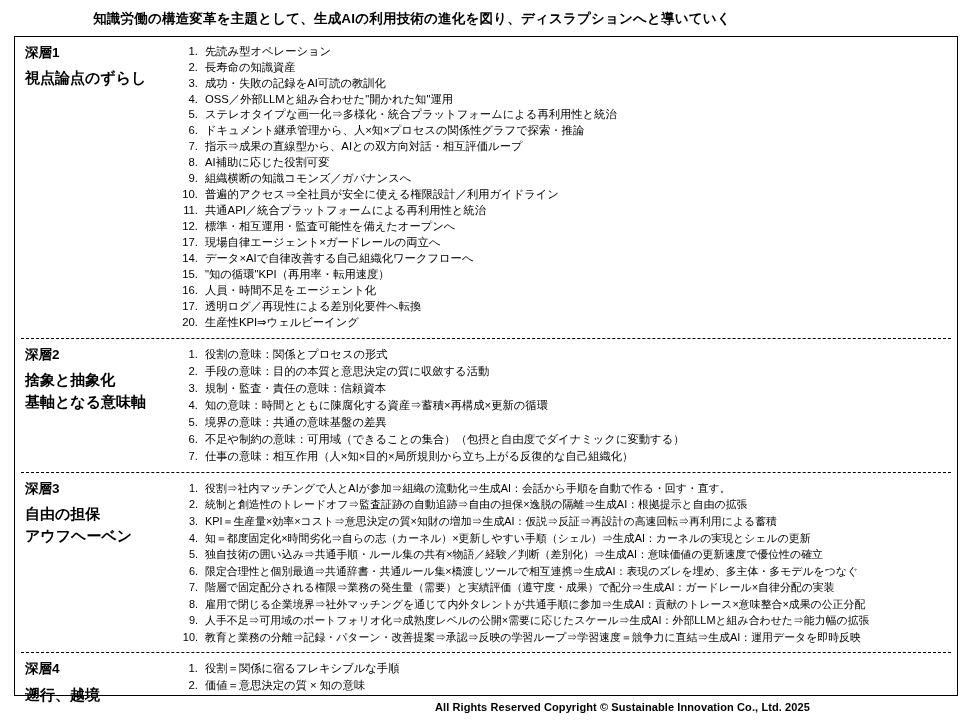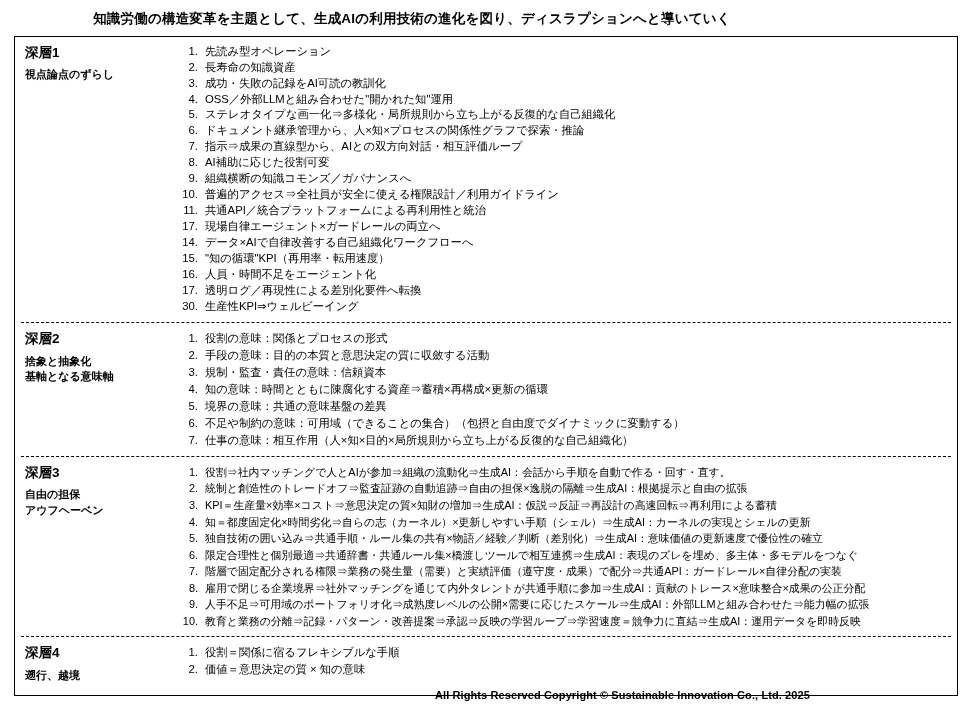--- a/index.html
+++ b/index.html
@@ -54,21 +54,21 @@
     box-sizing: border-box;
     padding-right: 6px;
   }
   .sec-label .depth {
     font-size: 13.5px;
     font-weight: bold;
     line-height: 1.35;
     margin-bottom: 5px;
   }
   .sec-label .sub {
-    font-size: 11px;
+    font-size: 15px;
     font-weight: bold;
     line-height: 1.45;
   }
   .sec-items {
     flex: 1 1 auto;
     box-sizing: border-box;
     padding-left: 6px;
   }
   .item {
     display: flex;
@@ -87,21 +87,21 @@
   .item .txt {
     flex: 1 1 auto;
   }
   .s1 .item { font-size: 11.3px; line-height: 1.415; }
   .s2 .item { font-size: 11.3px; line-height: 1.5; }
   .s3 .item { font-size: 10.9px; line-height: 1.52; }
   .s4 .item { font-size: 11.3px; line-height: 1.5; }
   .footer {
     position: absolute;
     right: 14px;
-    bottom: 24px;
+    bottom: 12px;
     font-size: 11px;
     font-weight: bold;
     letter-spacing: 0.1px;
   }
 </style>
 </head>
 <body>
 
 <div class="page">
 
@@ -126,21 +126,21 @@
         <div class="item">
             <span class="num">3.</span>
             <span class="txt">成功・失敗の記録をAI可読の教訓化</span>
           </div>
         <div class="item">
             <span class="num">4.</span>
             <span class="txt">OSS／外部LLMと組み合わせた"開かれた知"運用</span>
           </div>
         <div class="item">
             <span class="num">5.</span>
-            <span class="txt">ステレオタイプな画一化⇒多様化・局所規則から立ち上がる反復的な自己組織化</span>
+            <span class="txt">ステレオタイプな画一化⇒多様化・統合プラットフォームによる再利用性と統治</span>
           </div>
         <div class="item">
             <span class="num">6.</span>
             <span class="txt">ドキュメント継承管理から、人×知×プロセスの関係性グラフで探索・推論</span>
           </div>
         <div class="item">
             <span class="num">7.</span>
             <span class="txt">指示⇒成果の直線型から、AIとの双方向対話・相互評価ループ</span>
           </div>
         <div class="item">
@@ -153,41 +153,45 @@
           </div>
         <div class="item">
             <span class="num">10.</span>
             <span class="txt">普遍的アクセス⇒全社員が安全に使える権限設計／利用ガイドライン</span>
           </div>
         <div class="item">
             <span class="num">11.</span>
             <span class="txt">共通API／統合プラットフォームによる再利用性と統治</span>
           </div>
         <div class="item">
+            <span class="num">12.</span>
+            <span class="txt">標準・相互運用・監査可能性を備えたオープンへ</span>
+          </div>
+        <div class="item">
             <span class="num">17.</span>
             <span class="txt">現場自律エージェント×ガードレールの両立へ</span>
           </div>
         <div class="item">
             <span class="num">14.</span>
             <span class="txt">データ×AIで自律改善する自己組織化ワークフローへ</span>
           </div>
         <div class="item">
             <span class="num">15.</span>
             <span class="txt">"知の循環"KPI（再用率・転用速度）</span>
           </div>
         <div class="item">
             <span class="num">16.</span>
             <span class="txt">人員・時間不足をエージェント化</span>
           </div>
         <div class="item">
             <span class="num">17.</span>
             <span class="txt">透明ログ／再現性による差別化要件へ転換</span>
           </div>
         <div class="item">
-            <span class="num">30.</span>
+            <span class="num">20.</span>
             <span class="txt">生産性KPI⇒ウェルビーイング</span>
           </div>
       </div>
     </div>
 
     <div class="divider"></div>
 
     <div class="section s2">
       <div class="sec-label">
         <div class="depth">深層2</div>
@@ -254,21 +258,21 @@
         <div class="item">
             <span class="num">5.</span>
             <span class="txt">独自技術の囲い込み⇒共通手順・ルール集の共有×物語／経験／判断（差別化）⇒生成AI：意味価値の更新速度で優位性の確立</span>
           </div>
         <div class="item">
             <span class="num">6.</span>
             <span class="txt">限定合理性と個別最適⇒共通辞書・共通ルール集×橋渡しツールで相互連携⇒生成AI：表現のズレを埋め、多主体・多モデルをつなぐ</span>
           </div>
         <div class="item">
             <span class="num">7.</span>
-            <span class="txt">階層で固定配分される権限⇒業務の発生量（需要）と実績評価（遵守度・成果）で配分⇒共通API：ガードレール×自律分配の実装</span>
+            <span class="txt">階層で固定配分される権限⇒業務の発生量（需要）と実績評価（遵守度・成果）で配分⇒生成AI：ガードレール×自律分配の実装</span>
           </div>
         <div class="item">
             <span class="num">8.</span>
             <span class="txt">雇用で閉じる企業境界⇒社外マッチングを通じて内外タレントが共通手順に参加⇒生成AI：貢献のトレース×意味整合×成果の公正分配</span>
           </div>
         <div class="item">
             <span class="num">9.</span>
             <span class="txt">人手不足⇒可用域のポートフォリオ化⇒成熟度レベルの公開×需要に応じたスケール⇒生成AI：外部LLMと組み合わせた⇒能力幅の拡張</span>
           </div>
         <div class="item">

